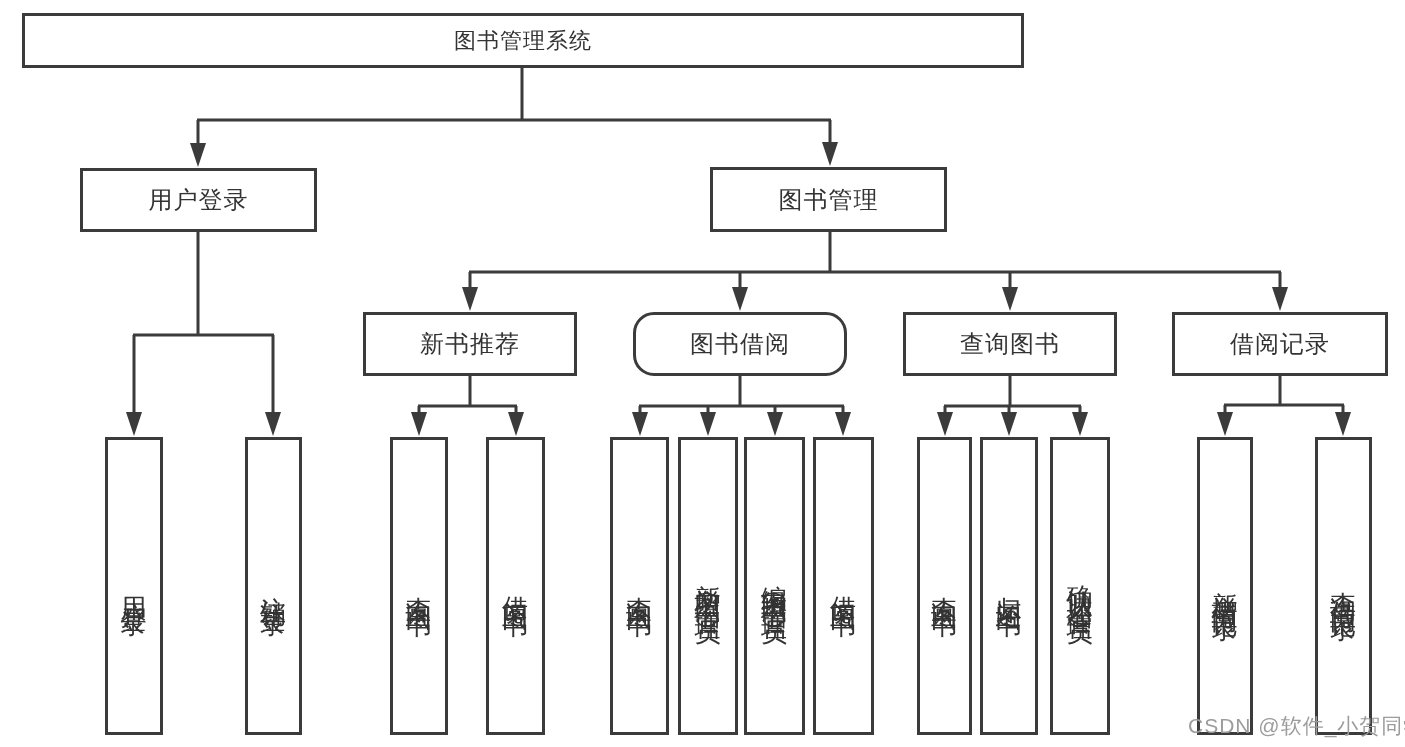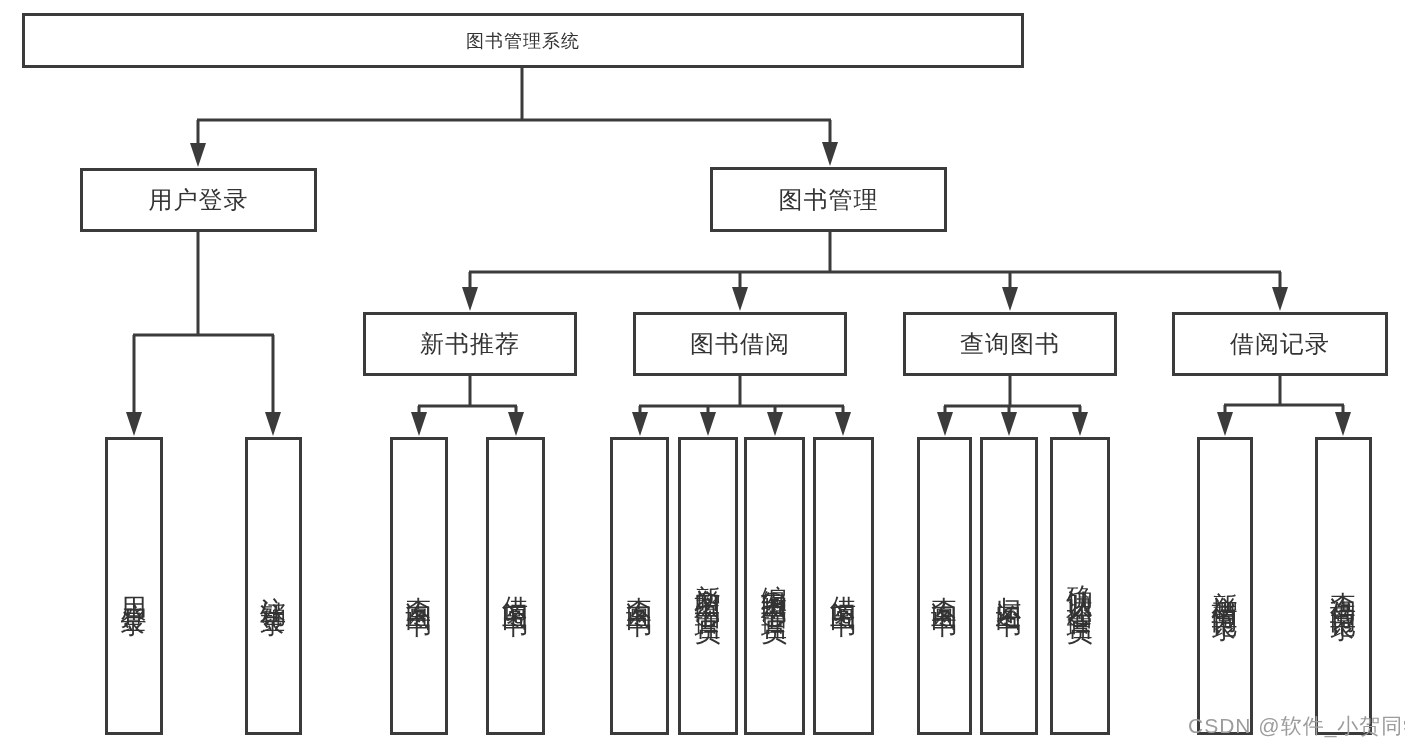--- a/index.html
+++ b/index.html
@@ -6,31 +6,31 @@
   #stage{
     position:relative;width:1405px;height:747px;background:#ffffff;overflow:hidden;
     font-family:"Liberation Sans","DejaVu Sans",sans-serif;color:#333333;
   }
   #wires{position:absolute;left:0;top:0;width:1405px;height:747px;}
   .box{
     position:absolute;background:#ffffff;border:3px solid #3b3b3b;
     display:flex;align-items:center;justify-content:center;box-sizing:border-box;
   }
   .hlabel{font-size:24px;letter-spacing:1px;white-space:nowrap;color:#333333;}
-  .root .hlabel{font-size:18px;}
+  .root .hlabel{font-size:22px;}
   .vlabel{
     writing-mode:vertical-rl;text-orientation:mixed;
     font-size:26px;letter-spacing:5px;line-height:1;color:#333333;white-space:nowrap;
   }
   
   .n-root{left:22px;top:13px;width:1002px;height:55px;}
   .n-user-login{left:80px;top:168px;width:237px;height:64px;}
   .n-book-mgmt{left:710px;top:167px;width:237px;height:65px;}
   .n-new-book{left:363px;top:312px;width:214px;height:64px;text-align:center;}
-  .n-book-borrow{left:633px;top:312px;width:214px;height:64px;}
+  .n-book-borrow{left:633px;top:312px;width:214px;height:64px;border-radius:21px;}
   .n-cur-borrow{left:903px;top:312px;width:214px;height:64px;}
   .n-borrow-rec{left:1172px;top:312px;width:216px;height:64px;}
   .n-leaf{top:437px;height:298px;}
   .n-l-user-login{left:105px;width:58px;}
   .n-l-logout{left:245px;width:57px;}
   .n-l-nb-query{left:390px;width:58px;}
   .n-l-nb-borrow{left:486px;width:59px;}
   .n-l-bb-query{left:610px;width:59px;}
   .n-l-bb-add{left:678px;width:60px;}
   .n-l-bb-edit{left:744px;width:61px;}

